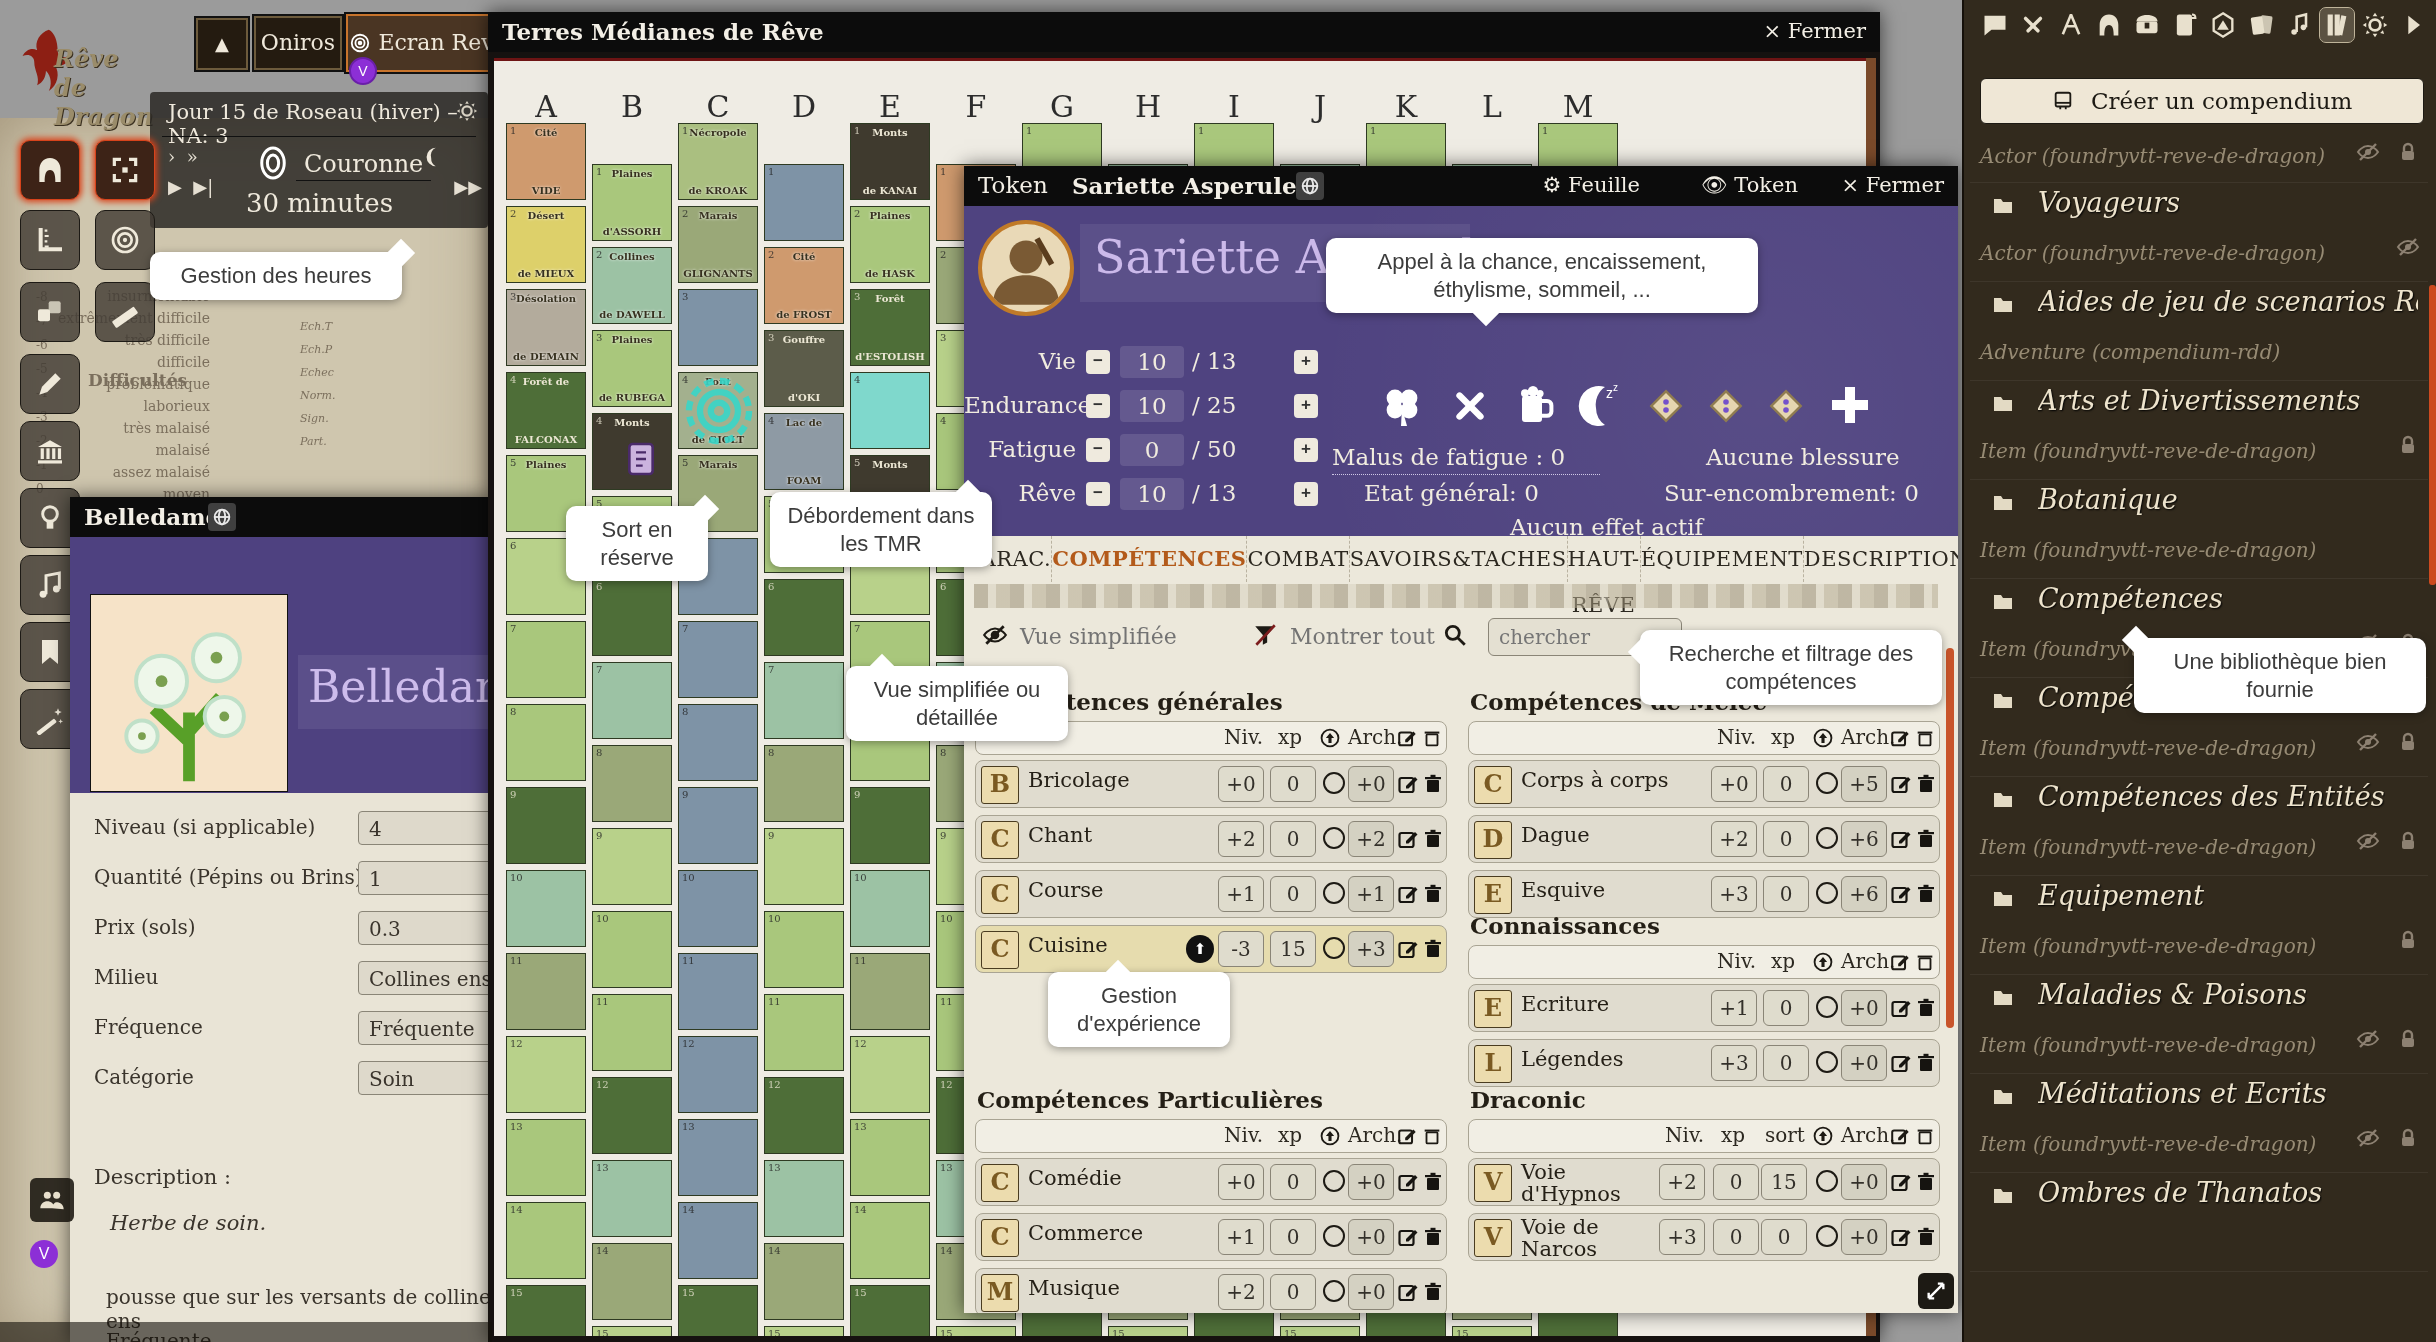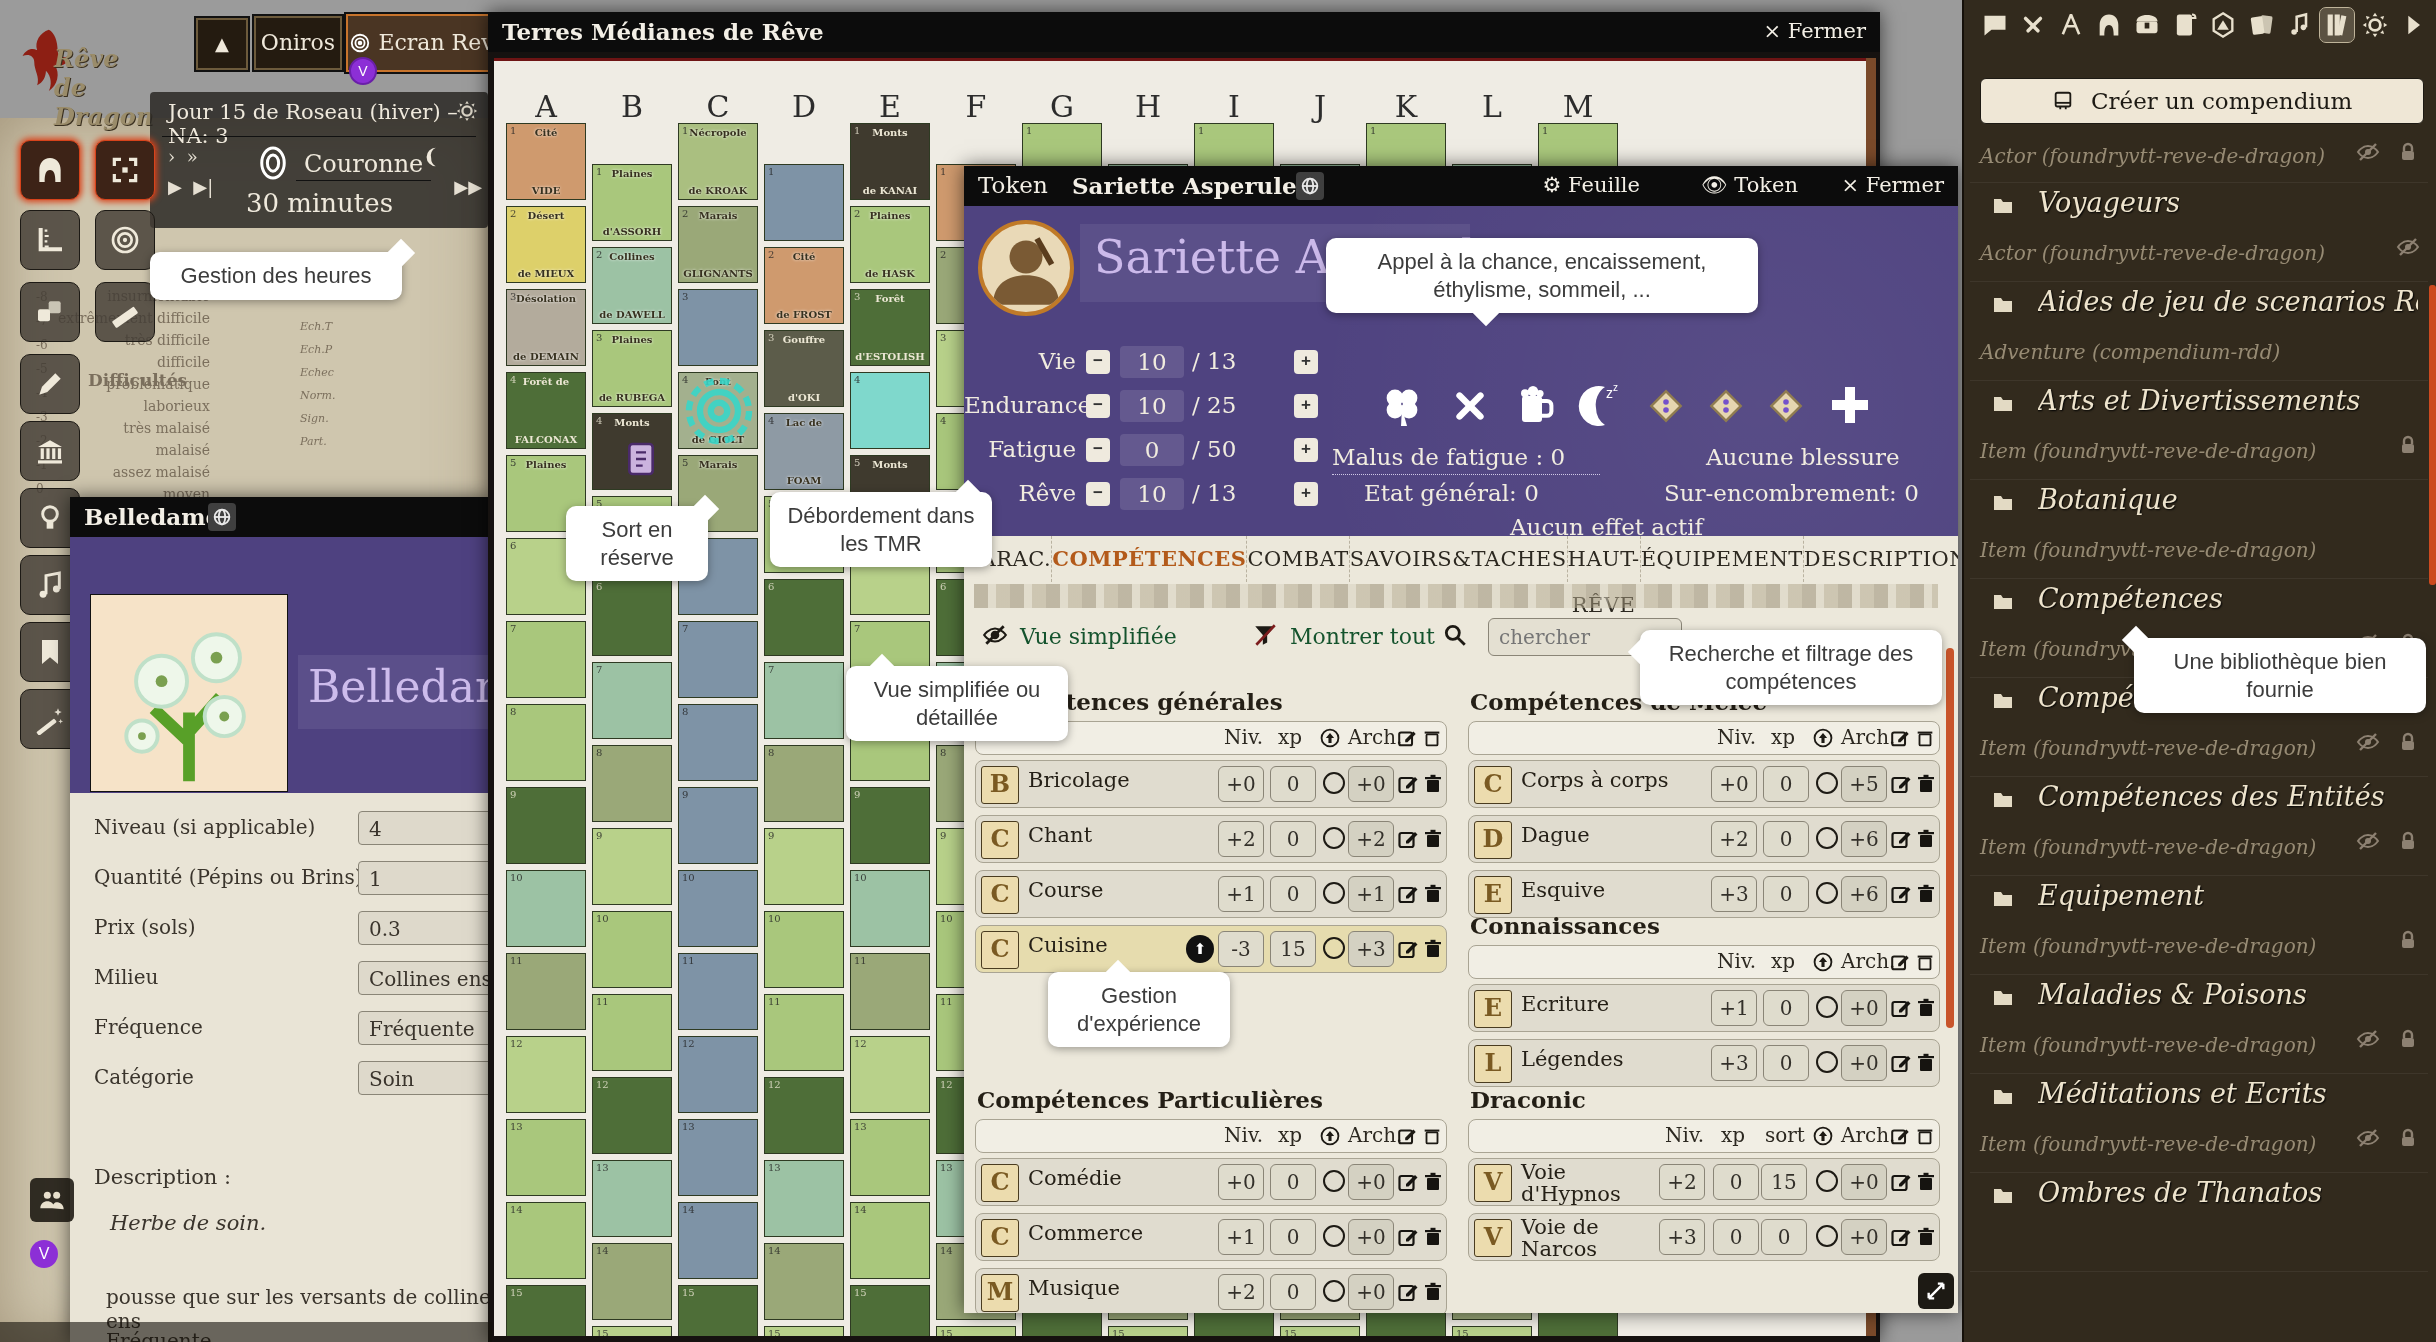--- a/index.html
+++ b/index.html
@@ -127,21 +127,21 @@
   .hicon.dia{color:#e4d4ac;}
   .hstat{position:absolute;color:#f1ecdf;font-size:23px;white-space:nowrap;}
   #malus-sep{position:absolute;left:368px;top:268px;width:268px;border-top:1px dotted #cfc8e6;}
 
   #tabs{position:absolute;left:0;top:370px;right:16px;height:46px;display:flex;}
   .tab{flex:1;text-align:center;font-size:21px;color:#2c2820;line-height:46px;
        border-right:1px dashed #b9b2a0;letter-spacing:.5px;}
   .tab.active{color:#b35a1a;font-weight:bold;}
   #deco-band{position:absolute;left:10px;top:418px;right:20px;height:24px;opacity:.55;
      background:repeating-linear-gradient(90deg,#9a8f76 0 14px,#d8d2c0 14px 22px,#b4aa90 22px 36px);}
-  #sheet-toolbar{position:absolute;left:0;top:448px;right:0;height:46px;color:#14532d;}
+  #sheet-toolbar{position:absolute;left:0;top:448px;right:0;height:46px;color:#737373;}
   #sheet-toolbar .ico{position:absolute;width:26px;height:26px;top:8px;color:#1d1a14;}
   #sheet-toolbar .lab{position:absolute;top:10px;font-size:22px;}
   #search-box{position:absolute;left:524px;top:452px;width:172px;height:36px;background:#e4e0d2;
      border:1px solid #8a8577;border-radius:6px;font-size:20px;font-family:"DejaVu Serif",serif;
      color:#555;padding:0 10px;}
   #char-scroll{position:absolute;right:4px;top:482px;width:8px;height:380px;background:#c8542a;
      border-radius:4px;}
 
   .skill-sec{position:absolute;width:472px;}
   .skill-sec .sec-title{font-size:23px;font-weight:bold;color:#241f16;margin:0 0 6px 2px;}

